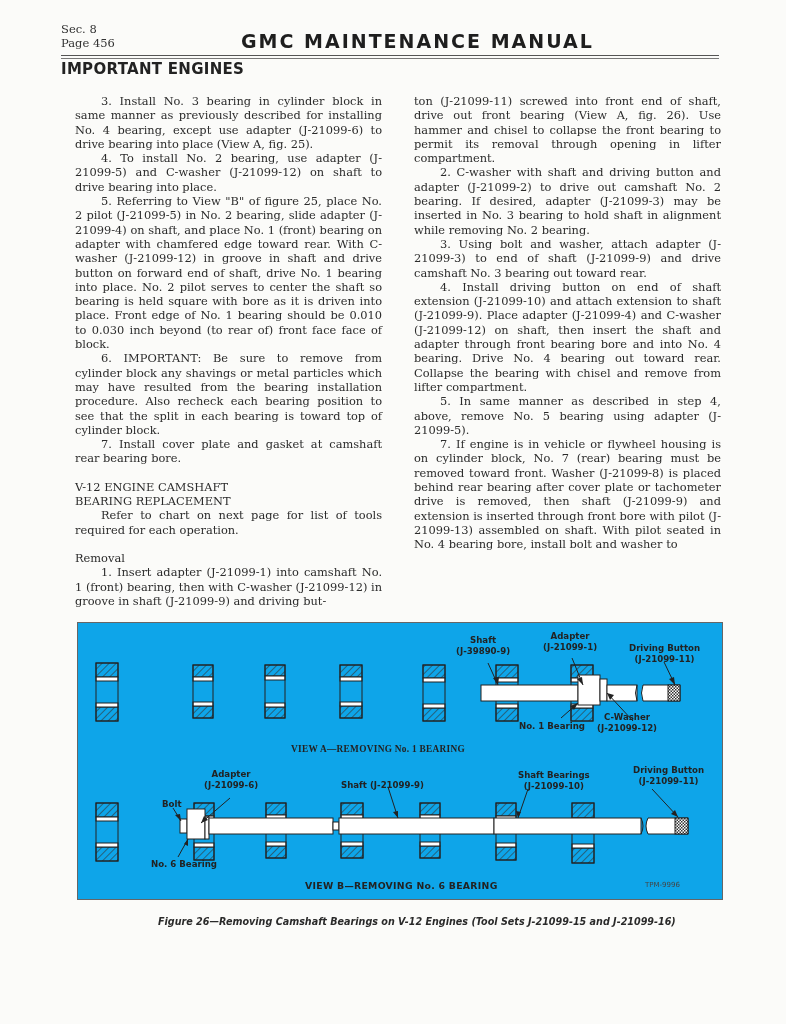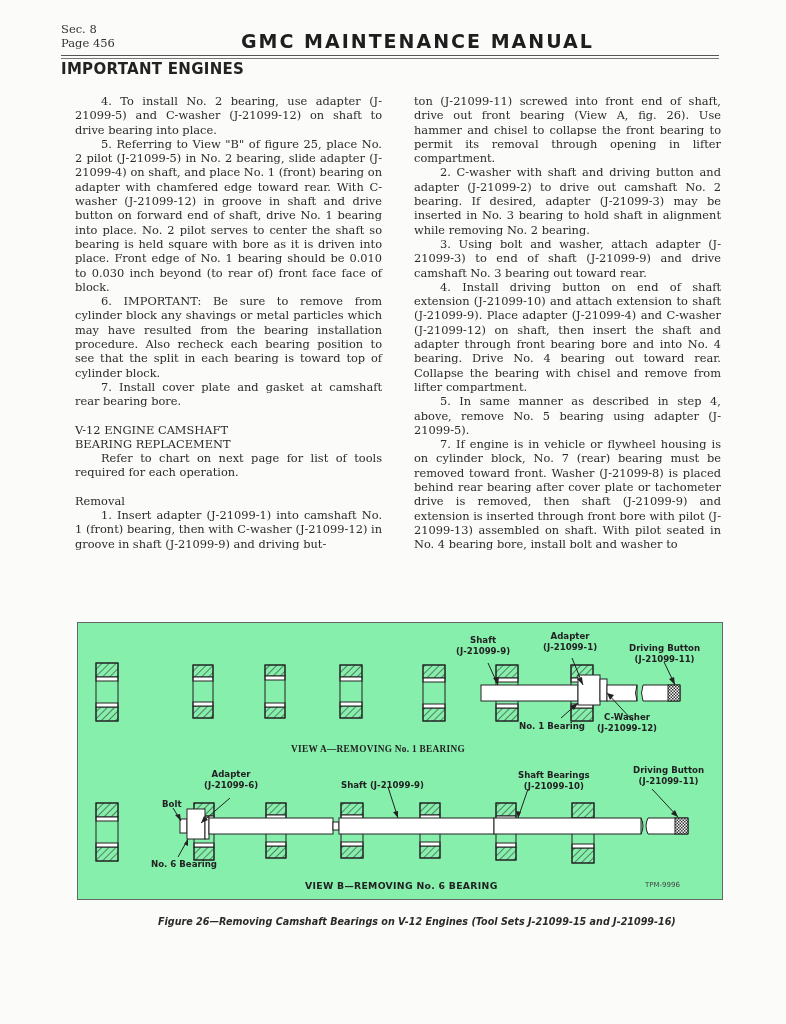--- a/index.html
+++ b/index.html
@@ -29,21 +29,21 @@
     text-align: justify;
   }
   .col p { margin: 0; text-indent: 26px; }
   .col p.noindent { text-indent: 0; }
   .col .heading { text-indent: 0; margin-top: 14px; }
   .col .removal { text-indent: 0; margin-top: 14px; }
   .col-left { left: 75px; }
   .col-right { left: 414px; }
   .figure {
     position: absolute; left: 77px; top: 622px; width: 644px; height: 276px;
-    border: 1px solid #666; background: #86efac;
+    border: 1px solid #666; background: #0ea5e9;
   }
   .figure svg { position: absolute; left: 0; top: 0; }
   .lbl {
     position: absolute; font-family: "DejaVu Sans", sans-serif; font-weight: bold;
     font-size: 8.6px; line-height: 11px; color: #222; text-align: center; white-space: nowrap;
   }
   .view-title {
     position: absolute; font-family: "DejaVu Sans", sans-serif; font-weight: bold;
     font-size: 9.3px; color: #222; letter-spacing: 0.3px; white-space: nowrap;
   }
@@ -62,20 +62,21 @@
     <div>Sec. 8</div>
     <div>Page 456</div>
   </div>
   <div class="manual-title">GMC MAINTENANCE MANUAL</div>
   <div class="rule1"></div>
   <div class="rule2"></div>
   <div class="section">IMPORTANT ENGINES</div>
 </div>
 
 <div class="col col-left">
+  <p>3. Install No. 3 bearing in cylinder block in same manner as previously described for installing No. 4 bearing, except use adapter (J-21099-6) to drive bearing into place (View A, fig. 25).</p>
   <p>4. To install No. 2 bearing, use adapter (J-21099-5) and C-washer (J-21099-12) on shaft to drive bearing into place.</p>
   <p>5. Referring to View "B" of figure 25, place No. 2 pilot (J-21099-5) in No. 2 bearing, slide adapter (J-21099-4) on shaft, and place No. 1 (front) bearing on adapter with chamfered edge toward rear. With C-washer (J-21099-12) in groove in shaft and drive button on forward end of shaft, drive No. 1 bearing into place. No. 2 pilot serves to center the shaft so bearing is held square with bore as it is driven into place. Front edge of No. 1 bearing should be 0.010 to 0.030 inch beyond (to rear of) front face face of block.</p>
   <p>6. IMPORTANT: Be sure to remove from cylinder block any shavings or metal particles which may have resulted from the bearing installation procedure. Also recheck each bearing position to see that the split in each bearing is toward top of cylinder block.</p>
   <p>7. Install cover plate and gasket at camshaft rear bearing bore.</p>
   <p class="heading">
     <span>V-12 ENGINE CAMSHAFT</span><br>
     <span>BEARING REPLACEMENT</span>
   </p>
   <p>Refer to chart on next page for list of tools required for each operation.</p>
   <p class="removal">Removal</p>
@@ -256,21 +257,21 @@
       <polygon points="123,200 126,193 130,197"></polygon>
       <polygon points="110,216 110,223 106,221"></polygon>
       <polygon points="320,195 315,189 320,188"></polygon>
       <polygon points="440,195 438,188 443,189"></polygon>
       <polygon points="600,194 593,191 597,187"></polygon>
     </g>
   </svg>
 
   <div class="lbl" style="left:378px; top:12px;">
     <div>Shaft</div>
-    <div>(J-21099-9)</div>
+    <div>(J-39890-9)</div>
   </div>
   <div class="lbl" style="left:465px; top:8px;">
     <div>Adapter</div>
     <div>(J-21099-1)</div>
   </div>
   <div class="lbl" style="left:551px; top:20px;">
     <div>Driving Button</div>
     <div>(J-21099-11)</div>
   </div>
   <div class="lbl" style="left:441px; top:98px;">No. 1 Bearing</div>

